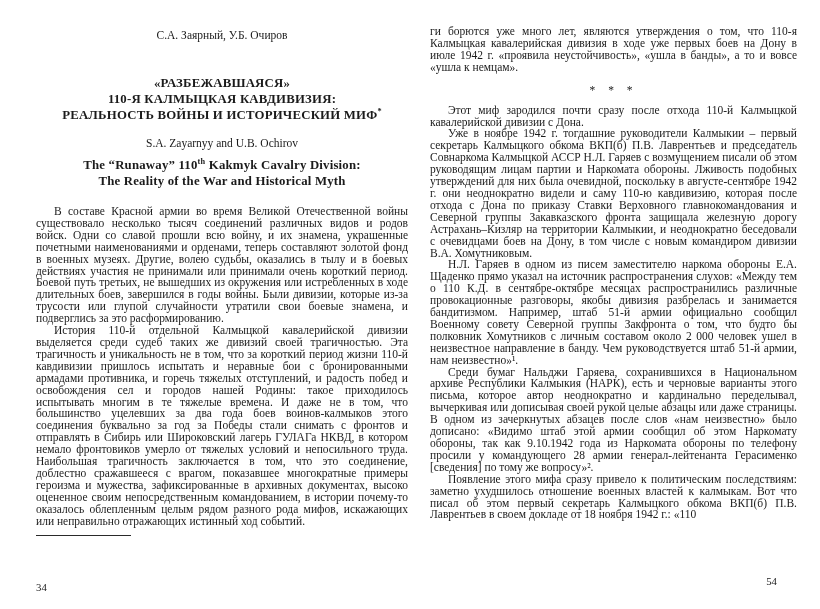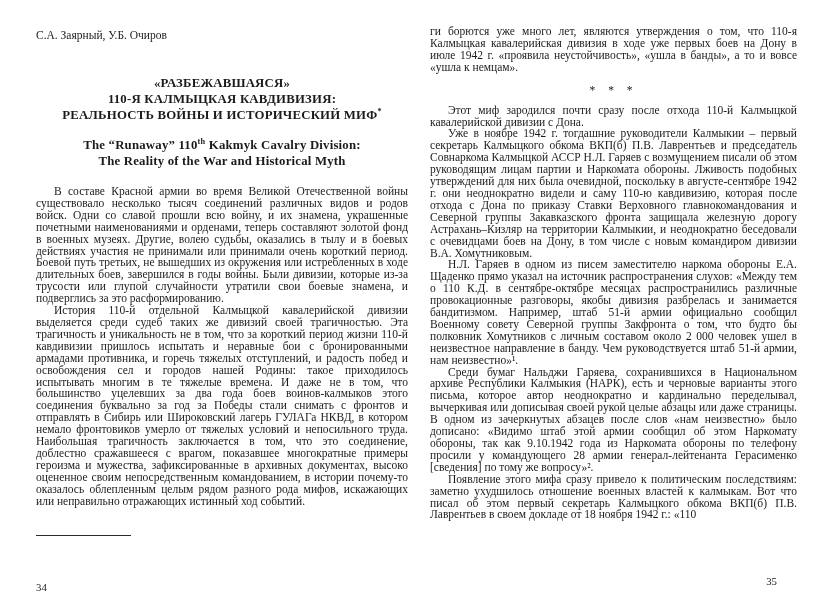--- a/index.html
+++ b/index.html
@@ -17,35 +17,35 @@
   }
   .page {
     position: absolute;
     top: 26px;
     height: 565px;
   }
   .page-left  { left: 36px;  width: 372px; }
   .page-right { left: 430px; width: 367px; }
 
   .authors-line {
-    text-align: left;
+    text-align: center;
     font-size: 11.5px;
     line-height: 14px;
     margin: 2px 0 0 0;
   }
   .title-block {
     text-align: center;
     font-weight: bold;
     font-size: 12.8px;
     line-height: 16px;
     letter-spacing: 0.2px;
     margin-top: 33px;
   }
   .authors-en { margin-top: 13px; }
-  .title-en   { margin-top: 14px; }
+  .title-en   { margin-top: 7px; }
 
   .body-text { margin-top: 17px; }
   .par {
     margin: 0;
     font-size: 11.5px;
     line-height: 11.9px;
     text-align: justify;
     text-indent: 18px;
     hyphens: auto;
   }
@@ -98,20 +98,21 @@
   <div class="page page-left">
 
     <div class="authors-line">С.А. Заярный, У.Б. Очиров</div>
 
     <div class="title-block">
       <div>«РАЗБЕЖАВШАЯСЯ»</div>
       <div>110-Я КАЛМЫЦКАЯ КАВДИВИЗИЯ:</div>
       <div><span>РЕАЛЬНОСТЬ ВОЙНЫ И ИСТОРИЧЕСКИЙ МИФ</span><sup>*</sup></div>
     </div>
 
+    <div class="authors-line authors-en">S.A. Zayarnyy and U.B. Ochirov</div>
 
     <div class="title-block title-en">
       <div><span>The “Runaway” 110</span><sup>th</sup><span> Kakmyk Cavalry Division:</span></div>
       <div>The Reality of the War and Historical Myth</div>
     </div>
 
     <div class="body-text">
       <p class="par">В составе Красной армии во время Великой Отечественной войны существовало несколько тысяч соединений различных видов и родов войск. Одни со славой прошли всю войну, и их знамена, украшенные почетными наименованиями и орденами, теперь составляют золотой фонд в военных музеях. Другие, волею судьбы, оказались в тылу и в боевых действиях участия не принимали или принимали очень короткий период. Боевой путь третьих, не вышедших из окружения или истребленных в ходе длительных боев, завершился в годы войны. Были дивизии, которые из-за трусости или глупой случайности утратили свои боевые знамена, и подверглись за это расформированию.</p>
       <p class="par">История 110-й отдельной Калмыцкой кавалерийской дивизии выделяется среди судеб таких же дивизий своей трагичностью. Эта трагичность и уникальность не в том, что за короткий период жизни 110-й кавдивизии пришлось испытать и неравные бои с бронированными армадами противника, и горечь тяжелых отступлений, и радость побед и освобождения сел и городов нашей Родины: такое приходилось испытывать многим в те тяжелые времена. И даже не в том, что большинство уцелевших за два года боев воинов-калмыков этого соединения буквально за год за Победы стали снимать с фронтов и отправлять в Сибирь или Широковский лагерь ГУЛАГа НКВД, в котором немало фронтовиков умерло от тяжелых условий и непосильного труда. Наибольшая трагичность заключается в том, что это соединение, доблестно сражавшееся с врагом, показавшее многократные примеры героизма и мужества, зафиксированные в архивных документах, высоко оцененное своим непосредственным командованием, в истории почему-то оказалось облепленным целым рядом разного рода мифов, искажающих или неправильно отражающих истинный ход событий.</p>
     </div>
@@ -128,16 +129,16 @@
     <p class="par no-indent">ги борются уже много лет, являются утверждения о том, что 110-я Калмыцкая кавалерийская дивизия в ходе уже первых боев на Дону в июле 1942 г. «проявила неустойчивость», «ушла в банды», а то и вовсе «ушла к немцам».</p>
 
     <div class="separator">* * *</div>
 
     <p class="par">Этот миф зародился почти сразу после отхода 110-й Калмыцкой кавалерийской дивизии с Дона.</p>
     <p class="par">Уже в ноябре 1942 г. тогдашние руководители Калмыкии – первый секретарь Калмыцкого обкома ВКП(б) П.В. Лаврентьев и председатель Совнаркома Калмыцкой АССР Н.Л. Гаряев с возмущением писали об этом руководящим лицам партии и Наркомата обороны. Лживость подобных утверждений для них была очевидной, поскольку в августе-сентябре 1942 г. они неоднократно видели и саму 110-ю кавдивизию, которая после отхода с Дона по приказу Ставки Верховного главнокомандования и Северной группы Закавказского фронта защищала железную дорогу Астрахань–Кизляр на территории Калмыкии, и неоднократно беседовали с очевидцами боев на Дону, в том числе с новым командиром дивизии В.А. Хомутниковым.</p>
     <p class="par">Н.Л. Гаряев в одном из писем заместителю наркома обороны Е.А. Щаденко прямо указал на источник распространения слухов: «Между тем о 110 К.Д. в сентябре-октябре месяцах распространились различные провокационные разговоры, якобы дивизия разбрелась и занимается бандитизмом. Например, штаб 51-й армии официально сообщил Военному совету Северной группы Закфронта о том, что будто бы полковник Хомутников с личным составом около 2 000 человек ушел в неизвестное направление в банду. Чем руководствуется штаб 51-й армии, нам неизвестно»¹.</p>
     <p class="par">Среди бумаг Нальджи Гаряева, сохранившихся в Национальном архиве Республики Калмыкия (НАРК), есть и черновые варианты этого письма, которое автор неоднократно и кардинально переделывал, вычеркивая или дописывая своей рукой целые абзацы или даже страницы. В одном из зачеркнутых абзацев после слов «нам неизвестно» было дописано: «Видимо штаб этой армии сообщил об этом Наркомату обороны, так как 9.10.1942 года из Наркомата обороны по телефону просили у командующего 28 армии генерал-лейтенанта Герасименко [сведения] по тому же вопросу»².</p>
     <p class="par">Появление этого мифа сразу привело к политическим последствиям: заметно ухудшилось отношение военных властей к калмыкам. Вот что писал об этом первый секретарь Калмыцкого обкома ВКП(б) П.В. Лаврентьев в своем докладе от 18 ноября 1942 г.: «110</p>
 
-    <div class="page-num page-num-right">35</div>
+    <div class="page-num page-num-right">54</div>
   </div>
 
 </div>
 
 </body></html>

